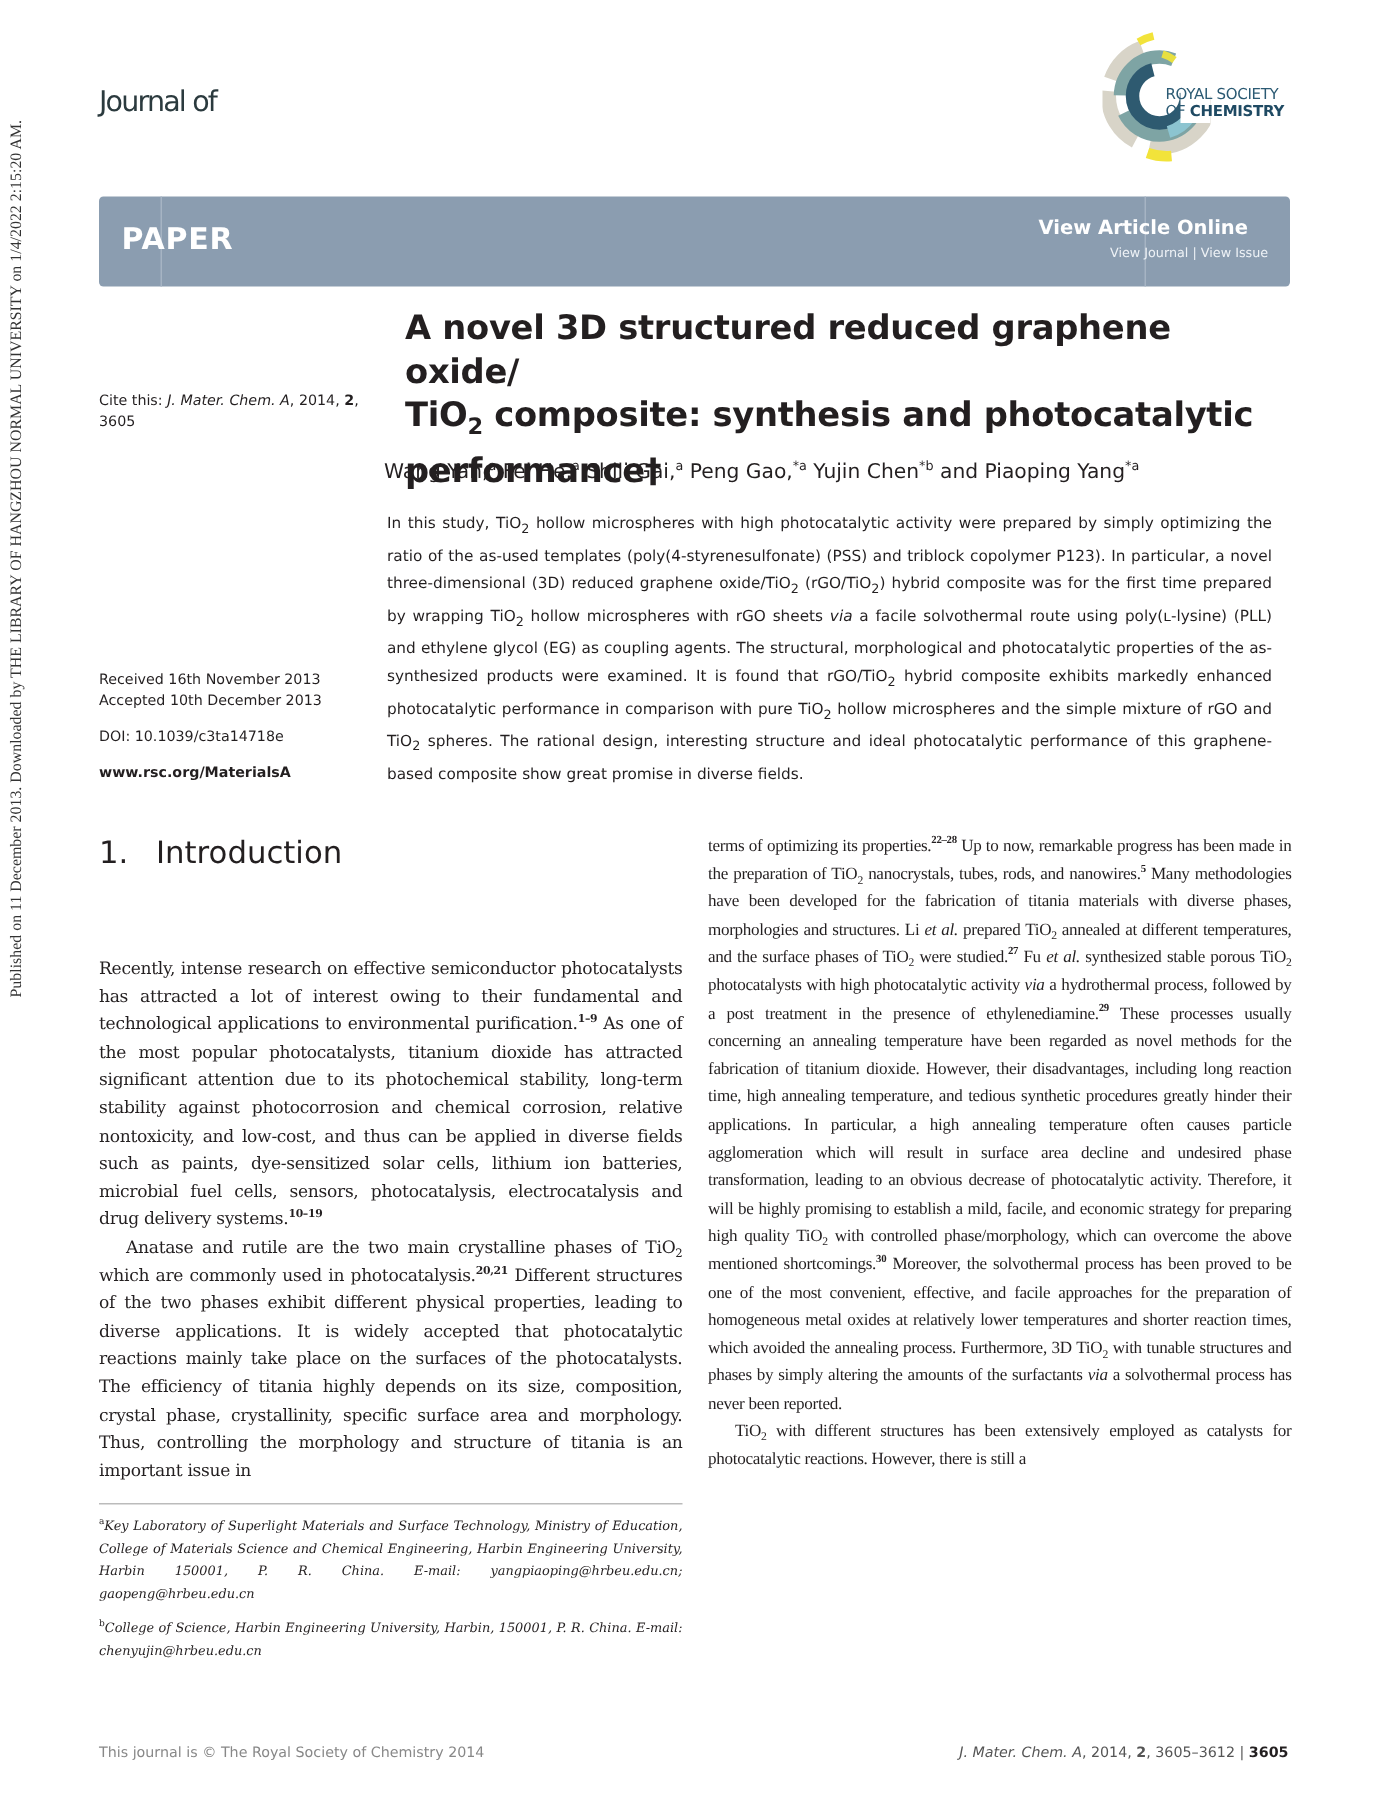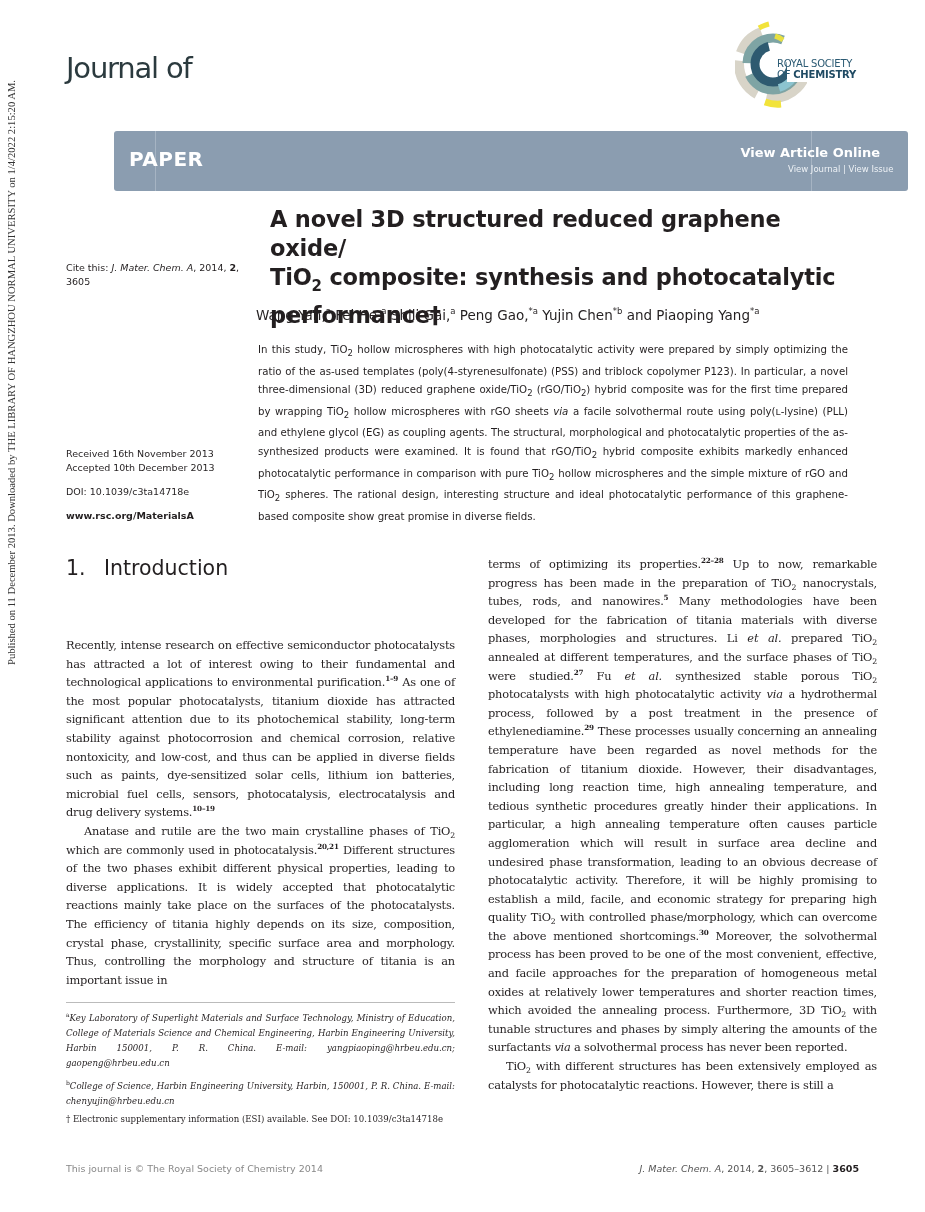--- a/index.html
+++ b/index.html
@@ -8,30 +8,30 @@
 
   .side-watermark {
     position: absolute; left: 6px; top: 1210px;
     transform-origin: 0 0; transform: rotate(-90deg);
     white-space: nowrap;
     font-family: "Liberation Serif", serif; font-size: 10.6px; color: #333;
     width: 1130px; text-align: right;
   }
 
   .journal-title { position: absolute; left: 66px; top: 56px; color: #2b3a3e; font-family: "DejaVu Sans", sans-serif; letter-spacing: -1.2px; }
-  .journal-title .l1 { font-size: 29px; line-height: 25px; }
+  .journal-title .l1 { font-size: 19px; line-height: 25px; }
   .journal-title .l2 { font-size: 27px; line-height: 30px; font-weight: 500; }
 
   .rsc-logo { position: absolute; left: 735px; top: 18px; width: 130px; height: 92px; }
   .rsc-logo .txt { position: absolute; left: 42px; top: 40px; font-size: 10px; line-height: 11px; color: #2b5a73; letter-spacing: -0.2px; }
   .rsc-logo .txt b { font-weight: bold; color: #1f4a63; }
 
   .paper-banner {
     position: absolute; left: 66px; top: 131px; width: 794px; height: 60px;
-    background: #8b9db0; border-radius: 3px; margin-left: 48px;
+    background: #8b9db0; border-radius: 3px;
   }
   .paper-banner .label { position: absolute; left: 15px; top: 16px; color: #fff; font-weight: bold; font-size: 20px; letter-spacing: 0.5px; }
   .paper-banner .vline { position: absolute; left: 41px; top: 0; bottom: 0; width: 1px; background: #a6b4c3; }
   .paper-banner .vline2 { position: absolute; left: 697px; top: 0; bottom: 0; width: 1px; background: #a6b4c3; }
   .view-online { position: absolute; right: 28px; top: 14px; color: #fff; font-weight: bold; font-size: 13px; text-align: left; }
   .view-links { position: absolute; left: 674px; top: 33px; color: #eef2f6; font-size: 8.5px; font-weight: normal; }
   .view-links span { cursor: pointer; }
 
   .article-title { position: absolute; left: 270px; top: 205px; width: 590px; font-size: 22.5px; line-height: 29px; font-weight: bold; color: #231f20; letter-spacing: -0.2px; }
   .authors { position: absolute; left: 256px; top: 306px; font-size: 13.5px; color: #231f20; }
@@ -41,21 +41,21 @@
   .cite i { font-style: italic; }
 
   .meta { position: absolute; left: 66px; top: 447px; width: 190px; font-size: 9.5px; line-height: 14px; color: #231f20; }
   .meta .doi { margin-top: 10px; }
   .meta .url { margin-top: 10px; font-weight: bold; color: #231f20; }
 
   .abstract { position: absolute; left: 258px; top: 341px; width: 590px; font-size: 10.2px; line-height: 18.6px; text-align: justify; color: #231f20; }
 
   .col { position: absolute; width: 389px; font-family: "DejaVu Serif", serif; font-size: 11.4px; line-height: 18.6px; text-align: justify; color: #231f20; letter-spacing: -0.2px; }
   .col-left { left: 66px; top: 592px; margin-top: 44px; }
-  .col-right { left: 488px; top: 555px; }
+  .col-right { left: 472px; top: 555px; font-family: Liberation Serif, serif; }
   .col p + p { text-indent: 18px; }
   .col sup { font-size: 7.2px; font-weight: bold; line-height: 0; }
   .col sub { font-size: 7.8px; line-height: 0; }
   .col i { font-style: italic; }
 
   .section-heading { position: absolute; left: 66px; top: 556px; font-size: 20.5px; color: #231f20; }
   .section-heading .num { display: inline-block; width: 38px; }
 
   .footnote-rule { position: absolute; left: 66px; top: 1002px; width: 389px; height: 1px; background: #bbb; }
   .footnotes { position: absolute; left: 66px; top: 1007px; width: 389px; font-family: "DejaVu Serif", serif; font-size: 8.6px; line-height: 15.2px; text-align: justify; color: #231f20; }
@@ -135,19 +135,18 @@
   </div>
 <div class="col col-right">
     <p><span>terms of optimizing its properties.</span><sup>22–28</sup><span> Up to now, remarkable progress has been made in the preparation of TiO</span><sub>2</sub><span> nanocrystals, tubes, rods, and nanowires.</span><sup>5</sup><span> Many methodologies have been developed for the fabrication of titania materials with diverse phases, morphologies and structures. Li </span><i>et al.</i><span> prepared TiO</span><sub>2</sub><span> annealed at different temperatures, and the surface phases of TiO</span><sub>2</sub><span> were studied.</span><sup>27</sup><span> Fu </span><i>et al.</i><span> synthesized stable porous TiO</span><sub>2</sub><span> photocatalysts with high photocatalytic activity </span><i>via</i><span> a hydrothermal process, followed by a post treatment in the presence of ethylenediamine.</span><sup>29</sup><span> These processes usually concerning an annealing temperature have been regarded as novel methods for the fabrication of titanium dioxide. However, their disadvantages, including long reaction time, high annealing temperature, and tedious synthetic procedures greatly hinder their applications. In particular, a high annealing temperature often causes particle agglomeration which will result in surface area decline and undesired phase transformation, leading to an obvious decrease of photocatalytic activity. Therefore, it will be highly promising to establish a mild, facile, and economic strategy for preparing high quality TiO</span><sub>2</sub><span> with controlled phase/morphology, which can overcome the above mentioned shortcomings.</span><sup>30</sup><span> Moreover, the solvothermal process has been proved to be one of the most convenient, effective, and facile approaches for the preparation of homogeneous metal oxides at relatively lower temperatures and shorter reaction times, which avoided the annealing process. Furthermore, 3D TiO</span><sub>2</sub><span> with tunable structures and phases by simply altering the amounts of the surfactants </span><i>via</i><span> a solvothermal process has never been reported.</span></p>
     <p><span>TiO</span><sub>2</sub><span> with different structures has been extensively employed as catalysts for photocatalytic reactions. However, there is still a</span></p>
   </div>
 
 <div class="footnote-rule"></div>
 <div class="footnotes" id="footnotes">
     <div class="fn"><sup>a</sup><i>Key Laboratory of Superlight Materials and Surface Technology, Ministry of Education, College of Materials Science and Chemical Engineering, Harbin Engineering University, Harbin 150001, P. R. China. E-mail: yangpiaoping@hrbeu.edu.cn; gaopeng@hrbeu.edu.cn</i></div>
     <div class="fn"><sup>b</sup><i>College of Science, Harbin Engineering University, Harbin, 150001, P. R. China. E-mail: chenyujin@hrbeu.edu.cn</i></div>
-    <div class="fn"><span>† Electronic supplementary information (ESI) available. See DOI: 10.1039/c3ta14718e</span></div>
   </div>
 
 <div class="footer-left">This journal is © The Royal Society of Chemistry 2014</div>
 <div class="footer-right">
   <i>J. Mater. Chem. A</i><span>, 2014, </span><b>2</b><span>, 3605–3612 | </span><span class="pg">3605</span>
 </div>
 
 </body></html>

